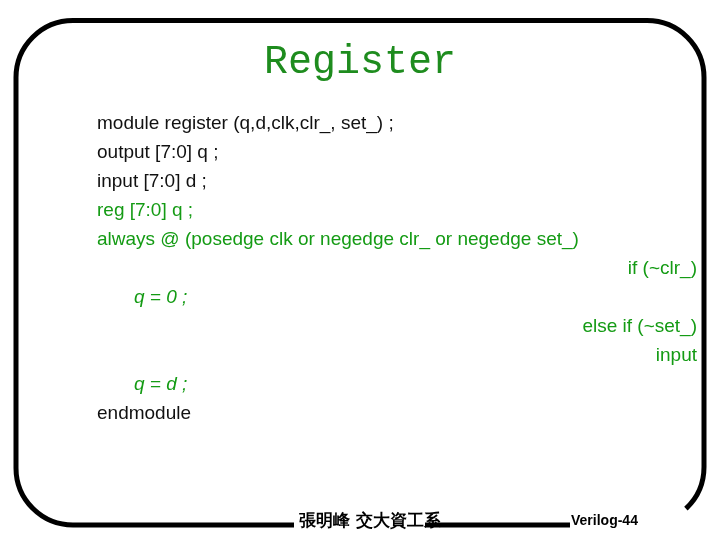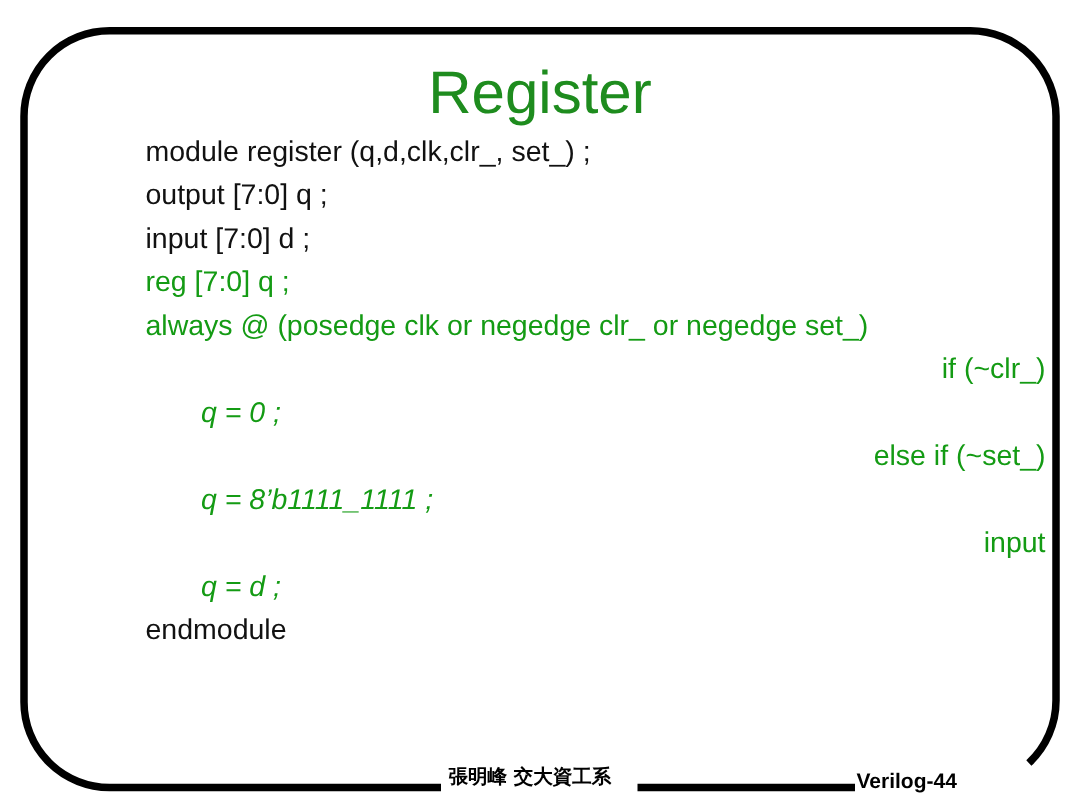--- a/index.html
+++ b/index.html
@@ -22,47 +22,47 @@
     width: 720px;
     height: 540px;
     pointer-events: none;
   }
   .slide-title {
     position: absolute;
     left: 0;
     top: 40px;
     width: 720px;
     text-align: center;
-    font-family: Liberation Sans, sans-serif;
+    font-family: Liberation Mono, monospace;
     font-size: 40px;
     font-weight: 400;
     color: #1e8c1e;
     margin: 0;
   }
   .code-block {
     position: absolute;
     left: 97px;
-    top: 87px;
+    top: 108px;
     width: 600px;
   }
   .code-line {
     height: 29px;
     line-height: 29px;
     font-size: 19px;
     color: #111111;
     white-space: pre;
   }
   .code-line.green { color: #149b14; }
   .code-line.ind1 { padding-left: 23px; text-align: right; }
   .code-line.ind2 { padding-left: 37px; font-style: italic; }
   .footer-author {
     position: absolute;
     left: 299px;
     top: 509px;
-    font-size: 13px;
+    font-size: 17px;
     font-weight: bold;
     color: #000000;
     font-family: "DejaVu Sans", "Liberation Sans", sans-serif;
     white-space: nowrap;
   }
   .footer-page {
     position: absolute;
     left: 571px;
     top: 512px;
     font-size: 14px;
@@ -87,21 +87,20 @@
 
   <div class="code-block">
     <div class="code-line">module register (q,d,clk,clr_, set_) ;</div>
     <div class="code-line">output [7:0] q ;</div>
     <div class="code-line">input [7:0] d ;</div>
     <div class="code-line green">reg [7:0] q ;</div>
     <div class="code-line green">always @ (posedge clk or negedge clr_ or negedge set_)</div>
     <div class="code-line green ind1">if (~clr_)</div>
     <div class="code-line green ind2">q = 0 ;</div>
     <div class="code-line green ind1">else if (~set_)</div>
-    <div class="code-line green ind2">q = 8’b1111_1111 ;</div>
     <div class="code-line green ind1">input</div>
     <div class="code-line green ind2">q = d ;</div>
     <div class="code-line">endmodule</div>
   </div>
 
   <div class="footer-author">張明峰 交大資工系</div>
   <div class="footer-page">Verilog-44</div>
 
 </div>
 

